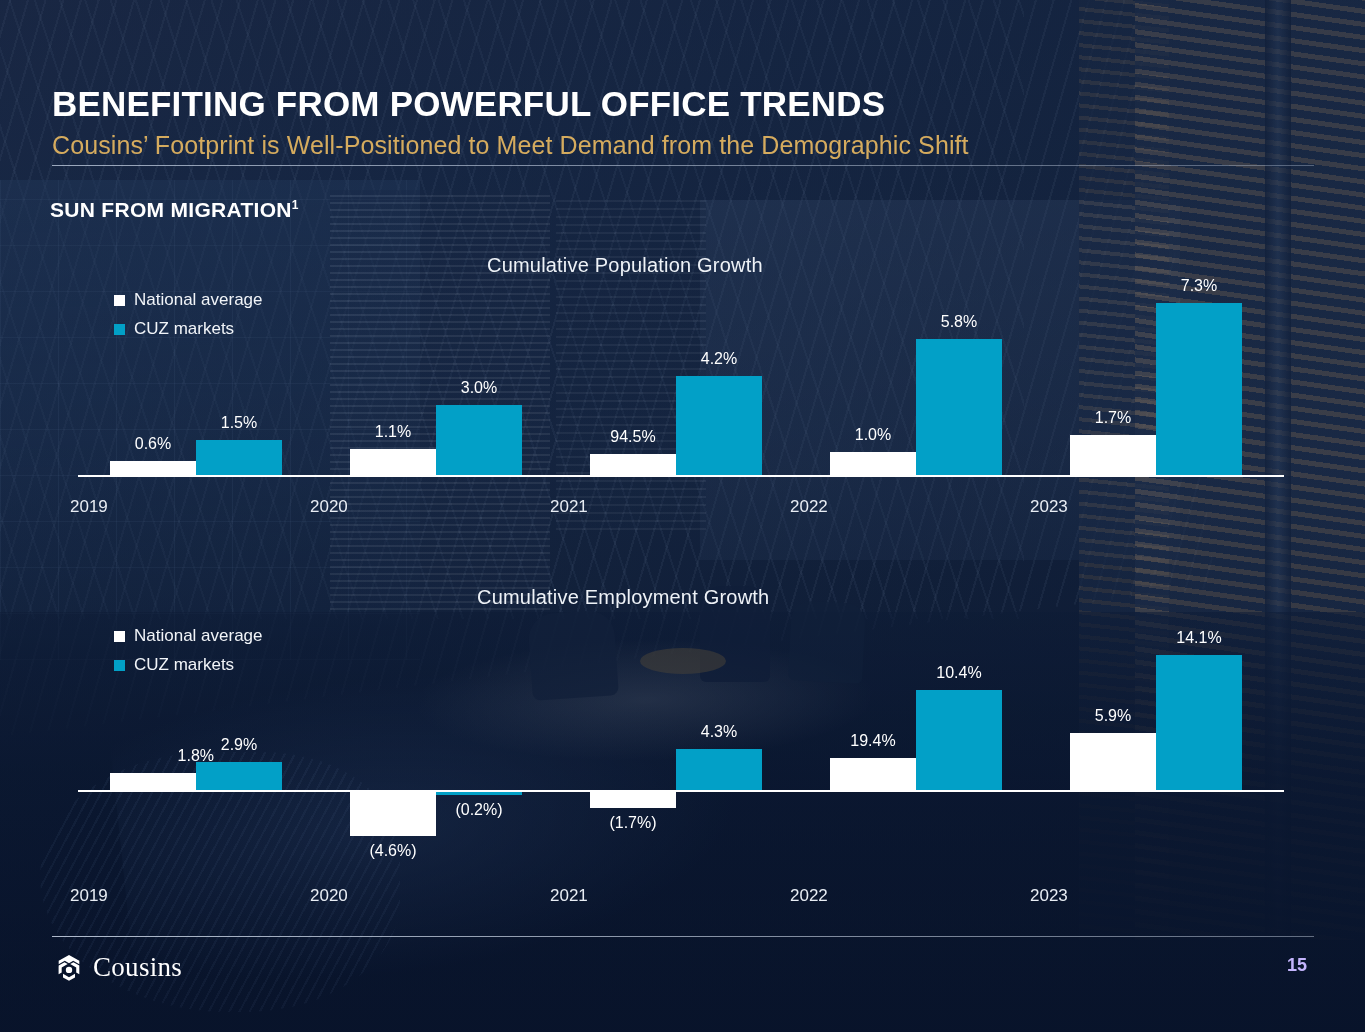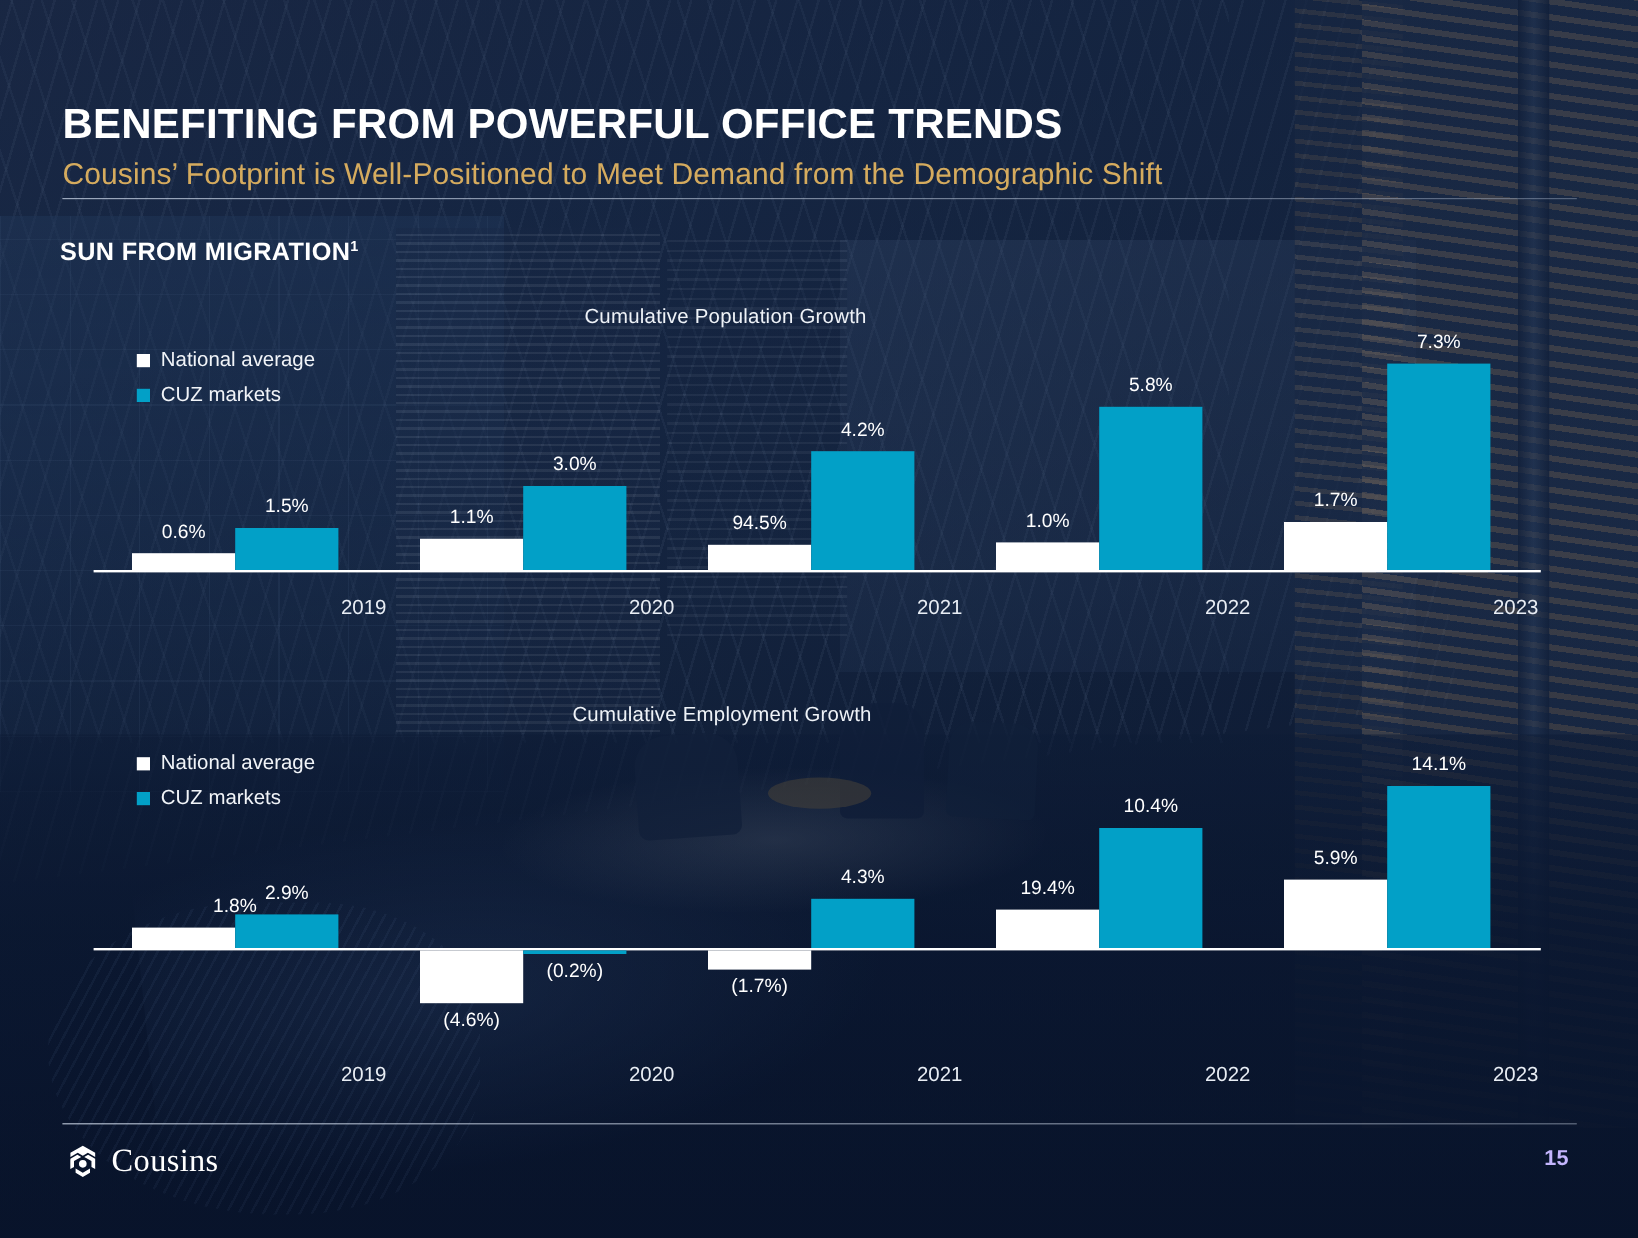--- a/index.html
+++ b/index.html
@@ -128,41 +128,41 @@
     background:linear-gradient(90deg, rgba(200,212,230,.75), rgba(200,212,230,.35));
   }
 
   .section-head {
     position:absolute; left:50px; top:198px;
     font-size:21px; font-weight:700; color:#ffffff; letter-spacing:.3px;
   }
   .section-head sup { font-size:12px; font-weight:700; vertical-align:super; }
 
   .chart-title {
-    position:absolute; font-size:17px; font-weight:400; color:#eef2f7;
+    position:absolute; font-size:20px; font-weight:400; color:#eef2f7;
     letter-spacing:.2px; white-space:nowrap;
   }
 
   .legend { position:absolute; }
   .legend-row { display:flex; align-items:center; margin-bottom:9px; }
   .legend-swatch { width:11px; height:11px; margin-right:9px; flex:0 0 auto; }
   .legend-label { font-size:17px; color:#f1f4f8; white-space:nowrap; }
   .axis-line {
     position:absolute; height:2px; background:#ffffff; left:0;
   }
   .bar {
     position:absolute; bottom:0;
   }
   .bar-label {
     position:absolute; font-size:16px; color:#ffffff; white-space:nowrap;
     text-align:center; font-weight:400;
   }
   .xlabel {
     position:absolute; font-size:17px; color:#e8edf4; white-space:nowrap;
-    text-align:right;
+    text-align:left;
   }
 
   .footer-rule {
     position:absolute; left:52px; top:936px; width:1262px; height:1px;
     background:linear-gradient(90deg, rgba(205,216,232,.85), rgba(205,216,232,.45));
   }
   .logo-wrap { position:absolute; left:54px; top:952px; display:flex; align-items:center; }
   .logo-text {
     font-family:"Liberation Serif", serif; font-size:27px; color:#ffffff;
     margin-left:9px; letter-spacing:.3px;

